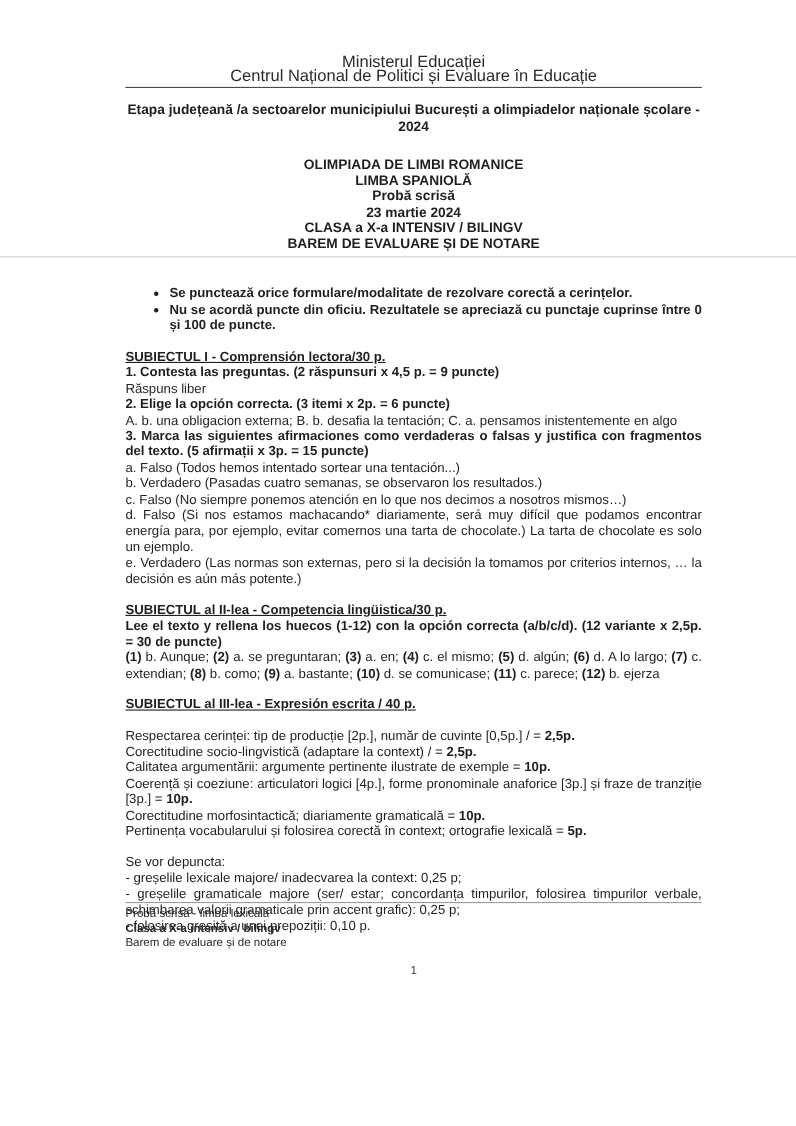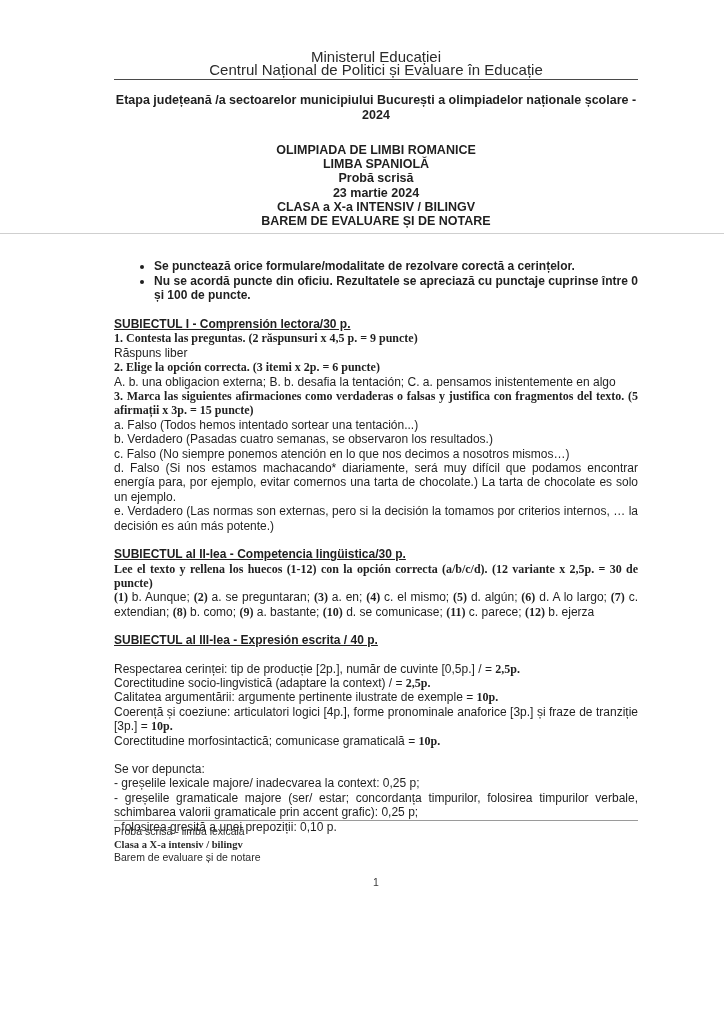--- a/index.html
+++ b/index.html
@@ -21,21 +21,21 @@
   .title-block { text-align:center; font-weight:bold; font-size:12.5px; line-height:14.2px; margin-top:20px; }
 
   .page-rule { border-top:1px solid #cfcfcf; margin-top:5px; margin-left:-114px; margin-right:-86px; }
 
   .notes { margin-top:25px; padding-left:40px; font-weight:bold; font-size:12px; line-height:14.6px; text-align:justify; list-style:disc outside; }
 
   .section { margin-top:14px; font-size:12px; line-height:14.4px; }
   .heading { font-weight:bold; text-decoration:underline; }
   .para { text-align:justify; }
   .para.gap { margin-top:14px; }
-  .b { font-weight:bold;font-family:Liberation Serif, serif; }
+  .b { font-weight:bold; }
   .i { }
 
   .footer { position:absolute; left:114px; right:86px; top:820px; font-size:10.5px; line-height:13.2px; color:#2a2a2a; }
   .footer-rule { border-top:1px solid #9a9a9a; margin-bottom:4px; }
   .page-num { position:absolute; top:876px; left:114px; right:86px; text-align:center; font-size:10.5px; color:#3a3a3a; }
 </style>
 </head>
 <body>
 
 <div class="page">
@@ -82,21 +82,22 @@
         <div class="heading">SUBIECTUL al II-lea - Competencia lingüistica/30 p.</div>
         <p class="para"><span class="b">Lee el texto y rellena los huecos (1-12) con la opción correcta (a/b/c/d). (12 variante x 2,5p. = 30 de puncte)</span></p>
         <p class="para"><span class="b">(1)</span><span> b. Aunque; </span><span class="b">(2)</span><span> a. se preguntaran; </span><span class="b">(3)</span><span> a. en; </span><span class="b">(4)</span><span> c. el mismo; </span><span class="b">(5)</span><span> d. algún; </span><span class="b">(6)</span><span> d. A lo largo; </span><span class="b">(7)</span><span> c. extendian; </span><span class="b">(8)</span><span> b. como; </span><span class="b">(9)</span><span> a. bastante; </span><span class="b">(10)</span><span> d. se comunicase; </span><span class="b">(11)</span><span> c. parece; </span><span class="b">(12)</span><span> b. ejerza</span></p>
       </section>
       <section class="section">
         <div class="heading">SUBIECTUL al III-lea - Expresión escrita / 40 p.</div>
         <p class="para gap"><span>Respectarea cerinței: tip de producție [2p.], număr de cuvinte [0,5p.] / = </span><span class="b">2,5p.</span></p>
         <p class="para"><span>Corectitudine socio-lingvistică (adaptare la context) / = </span><span class="b">2,5p.</span></p>
         <p class="para"><span>Calitatea argumentării: argumente pertinente ilustrate de exemple = </span><span class="b">10p.</span></p>
         <p class="para"><span>Coerență și coeziune: articulatori logici [4p.], forme pronominale anaforice [3p.] și fraze de tranziție [3p.] = </span><span class="b">10p.</span></p>
-        <p class="para"><span>Corectitudine morfosintactică; comunicase gramaticală = </span><span class="b">10p.</span></p>
+        <p class="para"><span>Corectitudine morfosintactică; diariamente gramaticală = </span><span class="b">10p.</span></p>
+        <p class="para"><span>Pertinența vocabularului și folosirea corectă în context; ortografie lexicală = </span><span class="b">5p.</span></p>
         <p class="para gap"><span>Se vor depuncta:</span></p>
         <p class="para"><span>- greșelile lexicale majore/ inadecvarea la context: 0,25 p;</span></p>
         <p class="para"><span>- greșelile gramaticale majore (ser/ estar; concordanța timpurilor, folosirea timpurilor verbale, schimbarea valorii gramaticale prin accent grafic): 0,25 p;</span></p>
         <p class="para"><span>- folosirea greșită a unei prepoziții: 0,10 p.</span></p>
       </section>
     </div>
 
   <div class="footer">
     <div class="footer-rule"></div>
     <div>Probă scrisă - limba lexicală</div>

